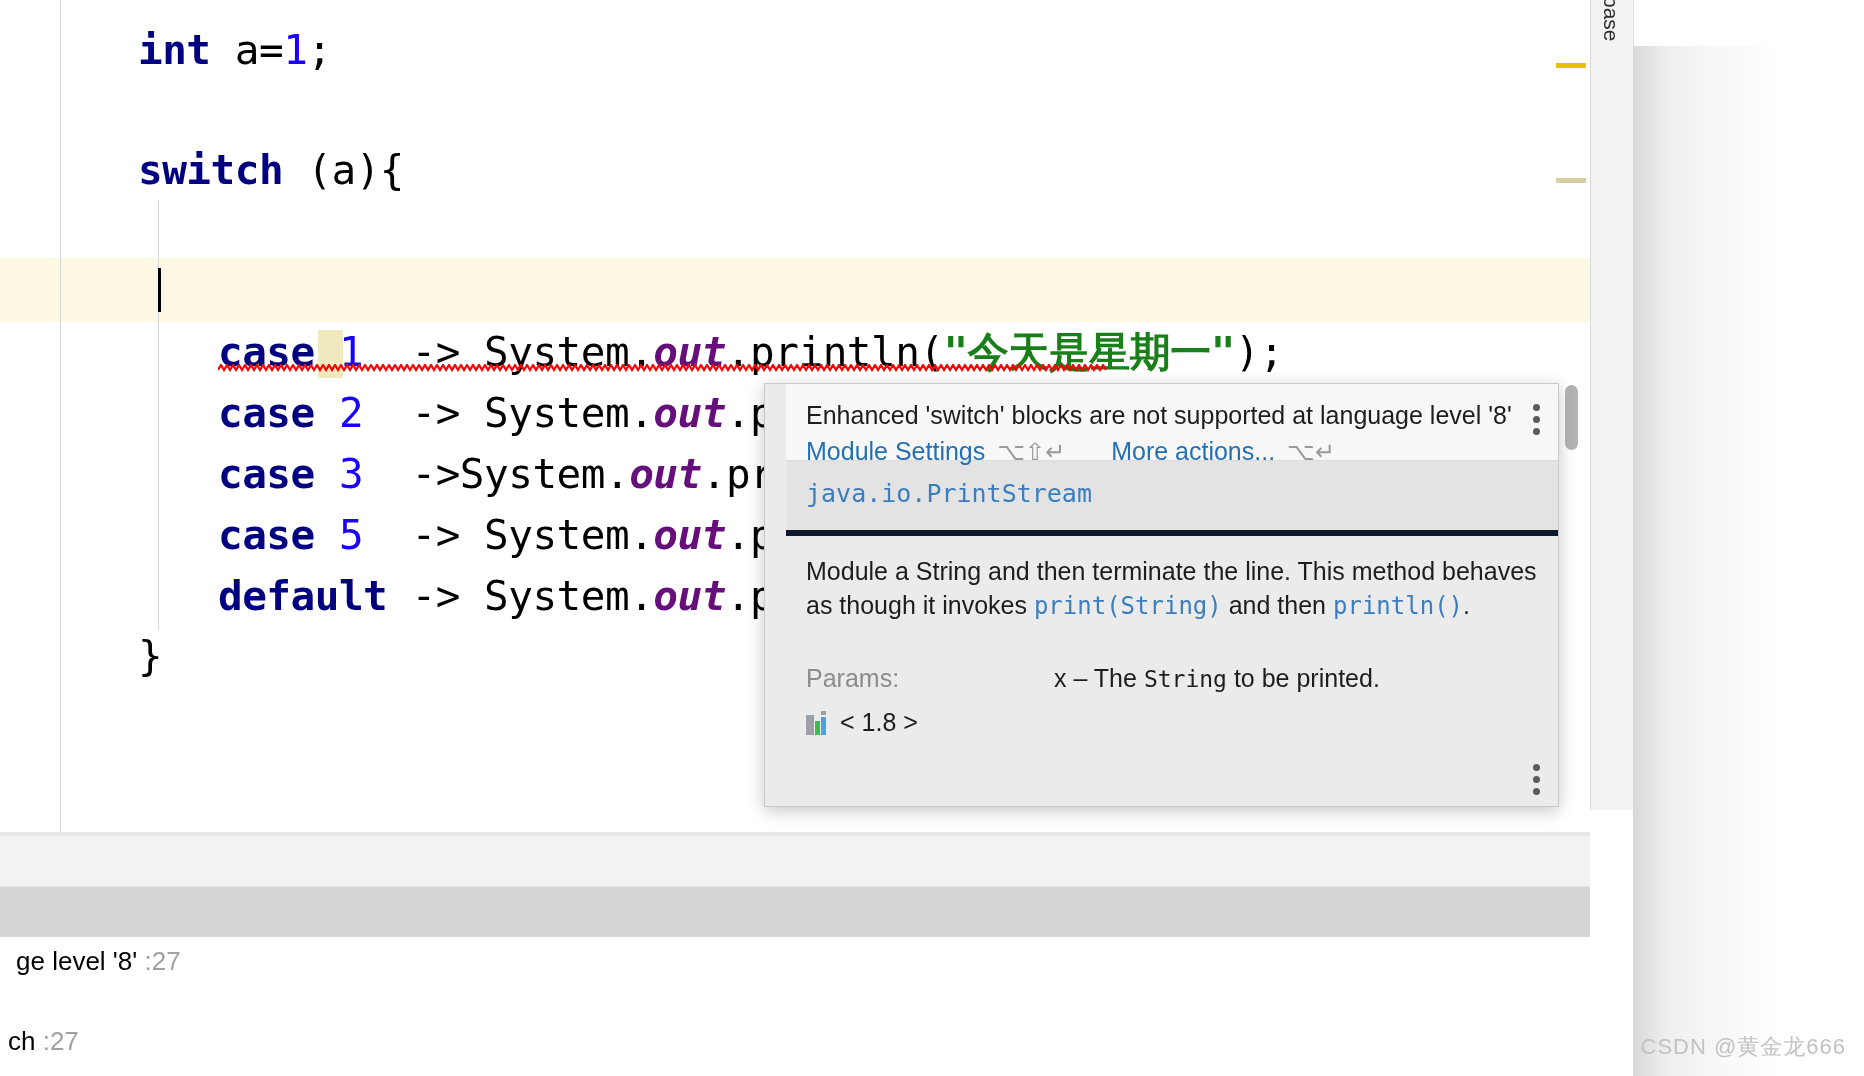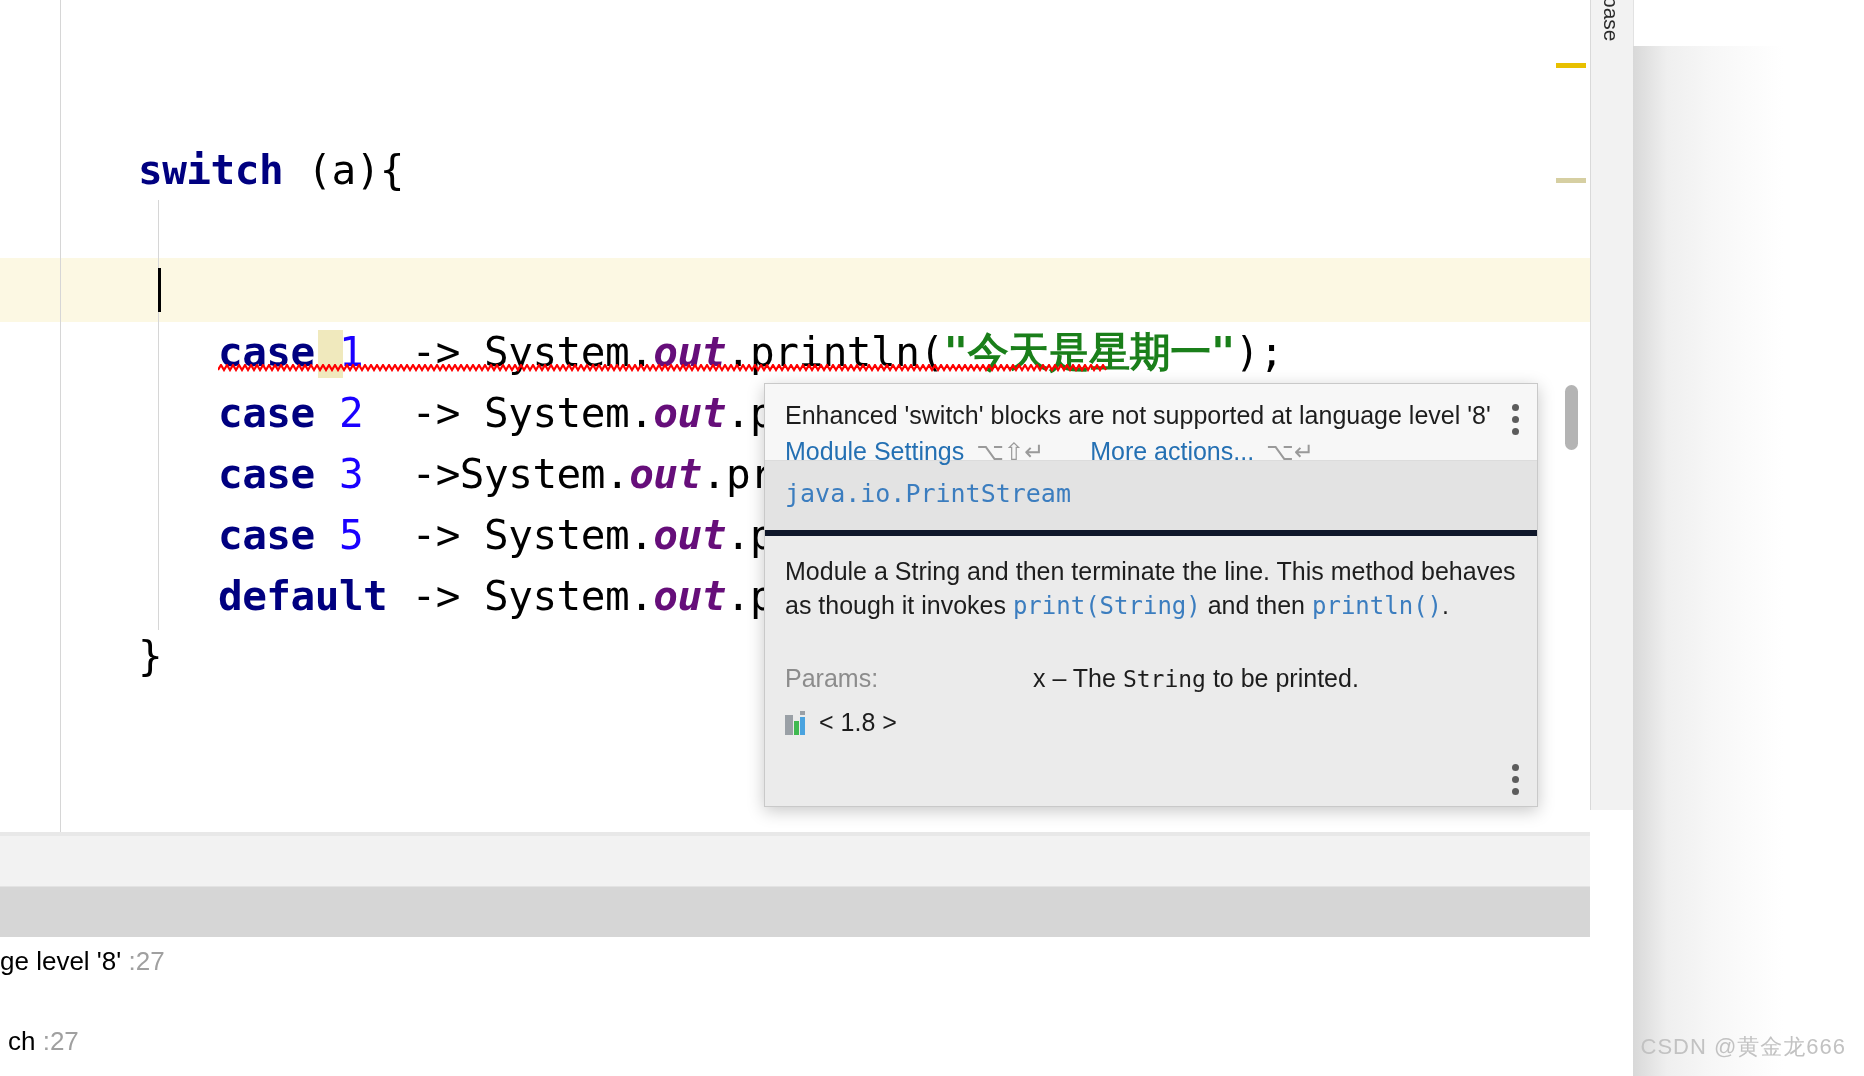--- a/index.html
+++ b/index.html
@@ -164,33 +164,34 @@
     background: #ffffff;
   }
   .problem-line {
     position: absolute;
     white-space: nowrap;
     font-size: 26px;
     color: #000000;
     font-family: "Liberation Sans", sans-serif;
   }
   .problem-loc { color: #a0a0a0; }
-  #problem-1 { left: 0px; top: 946px; }
+  #problem-1 { left: 0px; top: 946px; padding-left: 16px; }
   #problem-2 { left: 8px; top: 1026px; }
 
   
   #doc-popup {
     position: absolute;
     left: 764px; top: 383px;
     width: 772px; height: 422px;
     background: #ebebeb;
     border: 1px solid #c9c9c9;
     box-shadow: 0 4px 16px rgba(0,0,0,0.22);
     overflow: hidden;
     font-family: "Liberation Sans", sans-serif;
+    padding-left: 21px;
   }
   #doc-header {
     position: relative;
     background: #f7f7f7;
     border-bottom: 1px solid #dcdcdc;
     padding: 16px 20px 14px 20px;
     height: 77px;
     box-sizing: border-box;
   }
   #doc-error-text {
@@ -325,20 +326,21 @@
 
     <div id="caret-line"></div>
 
     <div class="gutter-line" id="gutter-sep"></div>
     <div id="indent-guide"></div>
 
     <div id="case1-num-hl"></div>
 
     <div id="caret"></div>
 
+    <div class="code-line" id="l1" style="left:138px; top:28px;"><span class="kw">int</span><span class="plain"> a=</span><span class="num">1</span><span class="plain">;</span></div>
     <div class="code-line" id="l2" style="left:138px; top:148px;"><span class="kw">switch</span><span class="plain"> (a){</span></div>
     <div class="code-line" id="l3" style="left:218px; top:330px;"><span class="kw">case</span><span class="plain"> </span><span class="num">1</span><span class="plain">  -&gt; System.</span><span class="field">out</span><span class="plain">.println(</span><span class="str">"今天是星期一"</span><span class="plain">);</span></div>
     <div class="code-line" id="l4" style="left:218px; top:391px;"><span class="kw">case</span><span class="plain"> </span><span class="num">2</span><span class="plain">  -&gt; System.</span><span class="field">out</span><span class="plain">.print</span></div>
     <div class="code-line" id="l5" style="left:218px; top:452px;"><span class="kw">case</span><span class="plain"> </span><span class="num">3</span><span class="plain">  -&gt;System.</span><span class="field">out</span><span class="plain">.printl</span></div>
     <div class="code-line" id="l6" style="left:218px; top:513px;"><span class="kw">case</span><span class="plain"> </span><span class="num">5</span><span class="plain">  -&gt; System.</span><span class="field">out</span><span class="plain">.print</span></div>
     <div class="code-line" id="l7" style="left:218px; top:574px;"><span class="kw">default</span><span class="plain"> -&gt; System.</span><span class="field">out</span><span class="plain">.print</span></div>
     <div class="code-line" id="l8" style="left:138px; top:634px;"><span class="plain">}</span></div>
 
     <div id="squiggle">
       <svg width="889" height="8" viewBox="0 0 889 8" xmlns="http://www.w3.org/2000/svg">

